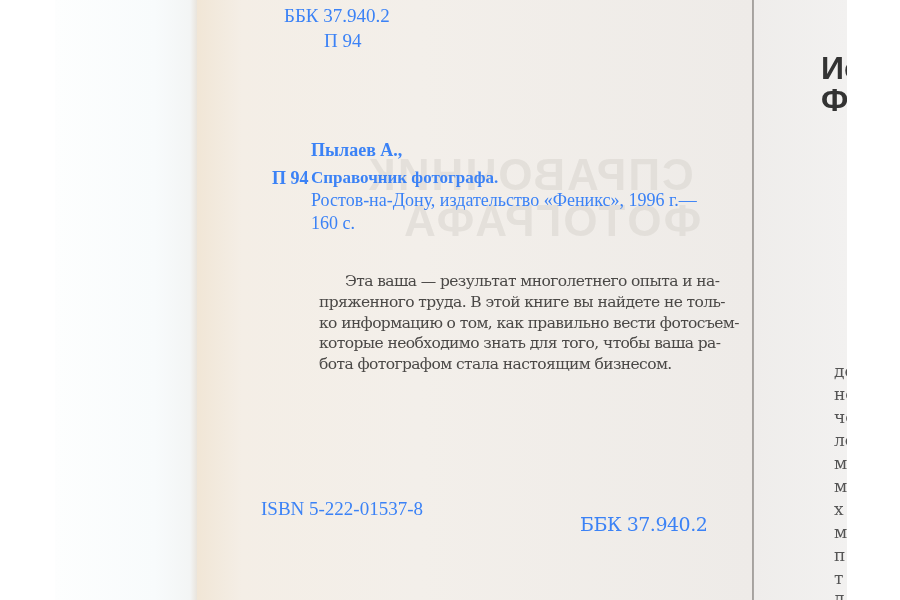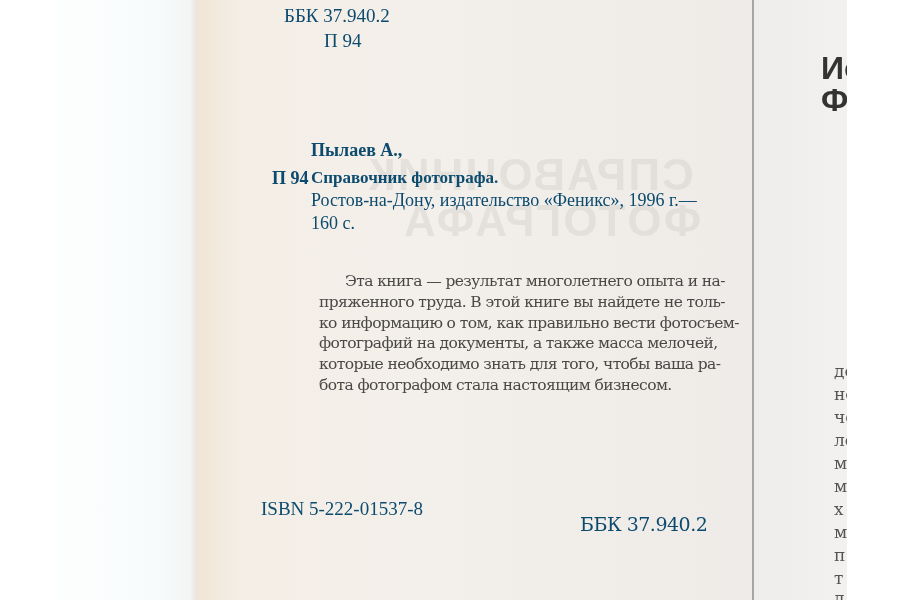--- a/index.html
+++ b/index.html
@@ -23,21 +23,21 @@
   }
   .right-page {
     position:absolute; left:754px; top:0; width:93px; height:600px;
     background:linear-gradient(to right,#efedeb 0%,#f2f1f0 100%);
     overflow:hidden;
   }
   .ghost {
     position:absolute; font-family:"Liberation Sans", sans-serif; font-weight:bold;
     color:#d9d5cf; opacity:.55; transform:scaleX(-1); letter-spacing:2px;
   }
-  .t { position:absolute; color:#0c4a6e; white-space:nowrap; }
+  .t { position:absolute; color:#3b82f6; white-space:nowrap; }
   .bbk-top { left:284px; top:5px; font-size:19px; }
   .p94-top { left:324px; top:30px; font-size:19px; }
   .author { left:311px; top:140px; font-size:18px; font-weight:bold; }
   .code { left:272px; top:168px; font-size:18px; font-weight:bold; }
   .title { left:311px; top:168px; font-size:17px; font-weight:bold; }
   .pub1 { left:311px; top:190px; font-size:18px; }
   .pub2 { left:311px; top:213px; font-size:18px; }
   .abstract {
     position:absolute; left:319px; top:271px; width:392px;
     font-size:15.5px; line-height:20.8px; color:#4a4846;
@@ -66,24 +66,23 @@
 <div class="t bbk-top">ББК 37.940.2</div>
 <div class="t p94-top">П 94</div>
 
 <div class="t author">Пылаев А.,</div>
 <div class="t code">П 94</div>
 <div class="t title">Справочник фотографа.</div>
 <div class="t pub1">Ростов-на-Дону, издательство «Феникс», 1996 г.—</div>
 <div class="t pub2">160 с.</div>
 
 <div class="abstract">
-  <div class="first">Эта книга — результат многолетнего опыта и на-</div>
+  <div class="first">Эта ваша — результат многолетнего опыта и на-</div>
   <div>пряженного труда. В этой книге вы найдете не толь-</div>
   <div>ко информацию о том, как правильно вести фотосъем-</div>
-  <div>фотографий на документы, а также масса мелочей,</div>
   <div>которые необходимо знать для того, чтобы ваша ра-</div>
   <div class="last">бота фотографом стала настоящим бизнесом.</div>
 </div>
 
 <div class="t isbn">ISBN 5-222-01537-8</div>
 <div class="t bbk-bottom">ББК 37.940.2</div>
 
 <div class="gutter"></div>
 
 <div class="right-page"></div>

